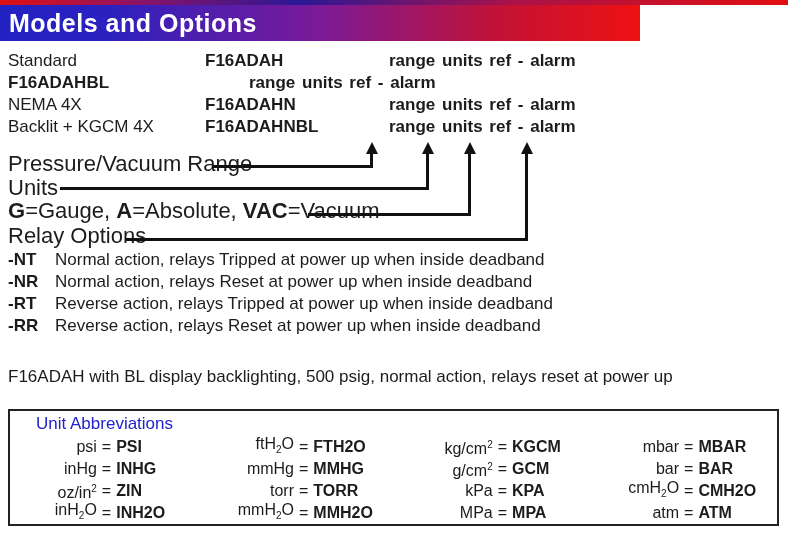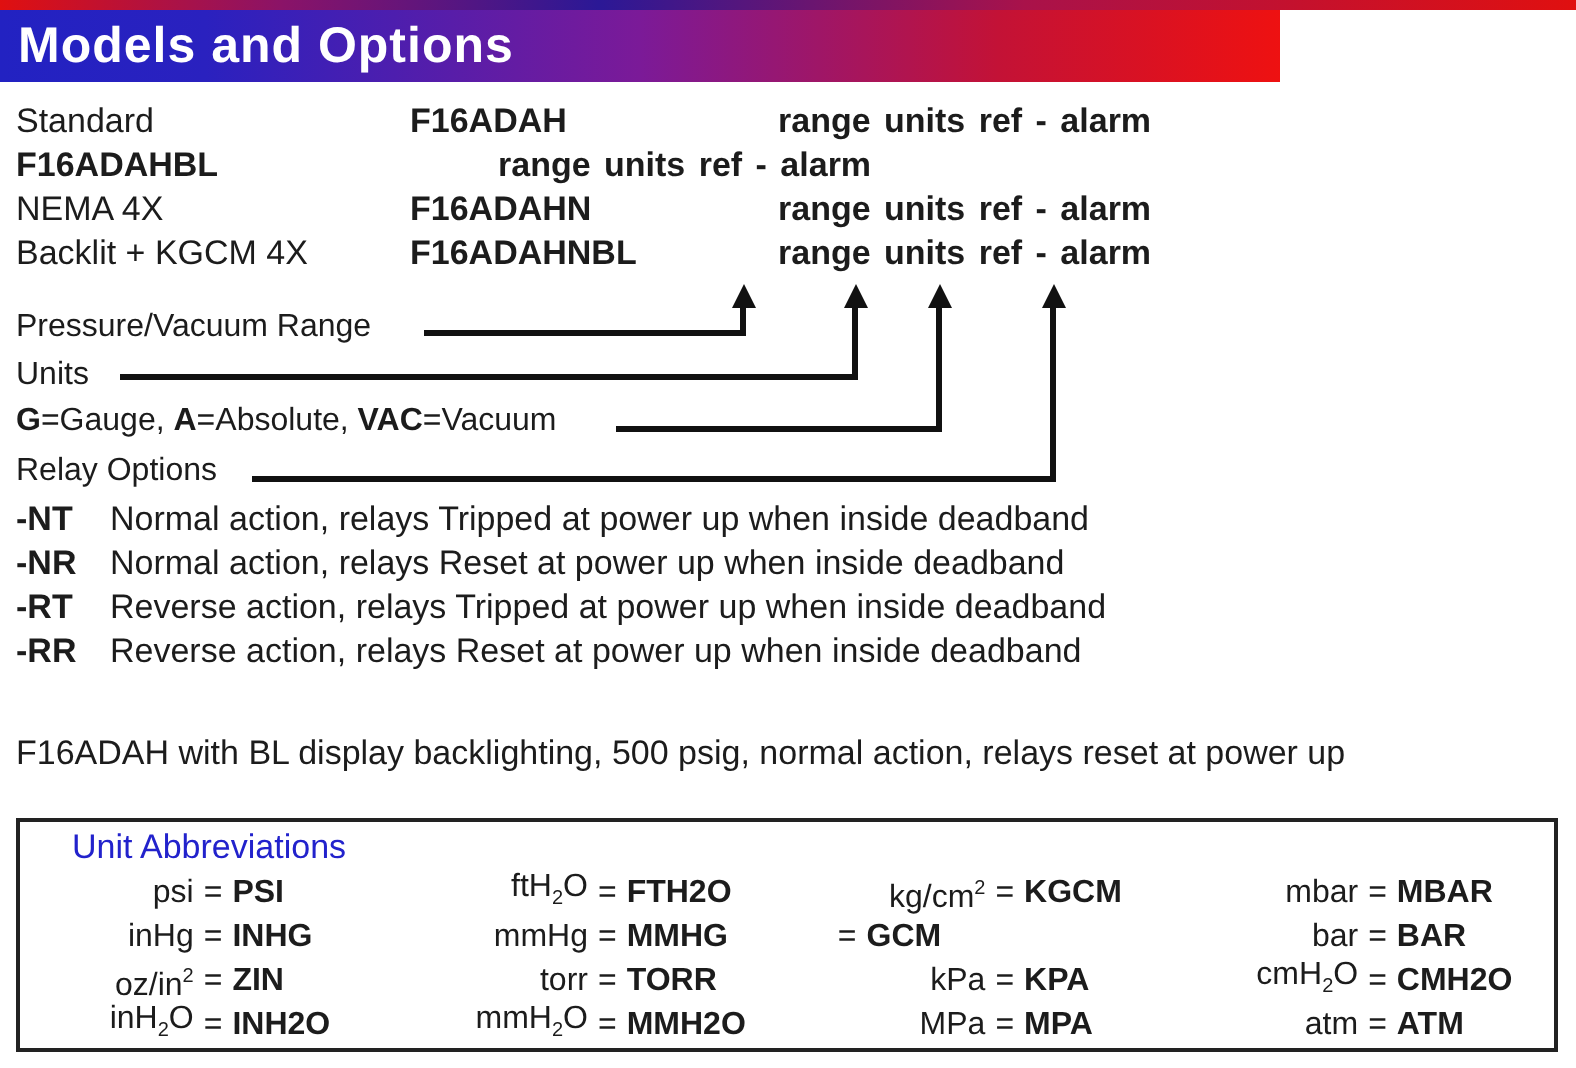--- a/index.html
+++ b/index.html
@@ -13,21 +13,21 @@
   .banner-title{
     position:absolute;left:9px;top:3px;color:#ffffff;font-weight:bold;
     font-size:25px;letter-spacing:0.5px;line-height:30px;white-space:nowrap;
   }
   
   .models{position:absolute;left:8px;top:50px;width:700px;}
   .model-row{display:grid;grid-template-columns:197px 140px 1fr;height:22px;line-height:22px;font-size:17px;white-space:nowrap;}
   .model-number{font-weight:bold;}
   .model-suffix{font-weight:bold;word-spacing:2px;margin-left:44px;}
   
-  .bd-label{position:absolute;left:8px;height:20px;line-height:20px;font-size:16px;white-space:nowrap;}
+  .bd-label{position:absolute;left:8px;height:20px;line-height:20px;font-size:22px;white-space:nowrap;}
   .lbl-range{top:154px;}
   .lbl-units{top:178px;}
   .lbl-ref{top:201px;}
   .lbl-relay{top:226px;}
   .b{font-weight:bold;}
   .hline{position:absolute;height:3px;background:#111;}
   .vline{position:absolute;width:3px;background:#111;top:153px;}
   .ahead{position:absolute;width:0;height:0;top:142px;
     border-left:6px solid transparent;border-right:6px solid transparent;border-bottom:12px solid #111;}
   
@@ -149,20 +149,21 @@
           <span class="u">inHg</span>
           <span class="eq">=</span>
           <span class="a">INHG</span>
         </div>
         <div class="unit-cell">
           <span class="u">mmHg</span>
           <span class="eq">=</span>
           <span class="a">MMHG</span>
         </div>
         <div class="unit-cell">
+          <span class="u">g/cm<sup>2</sup></span>
           <span class="eq">=</span>
           <span class="a">GCM</span>
         </div>
         <div class="unit-cell">
           <span class="u">bar</span>
           <span class="eq">=</span>
           <span class="a">BAR</span>
         </div>
         <div class="unit-cell">
           <span class="u">oz/in<sup>2</sup></span>

